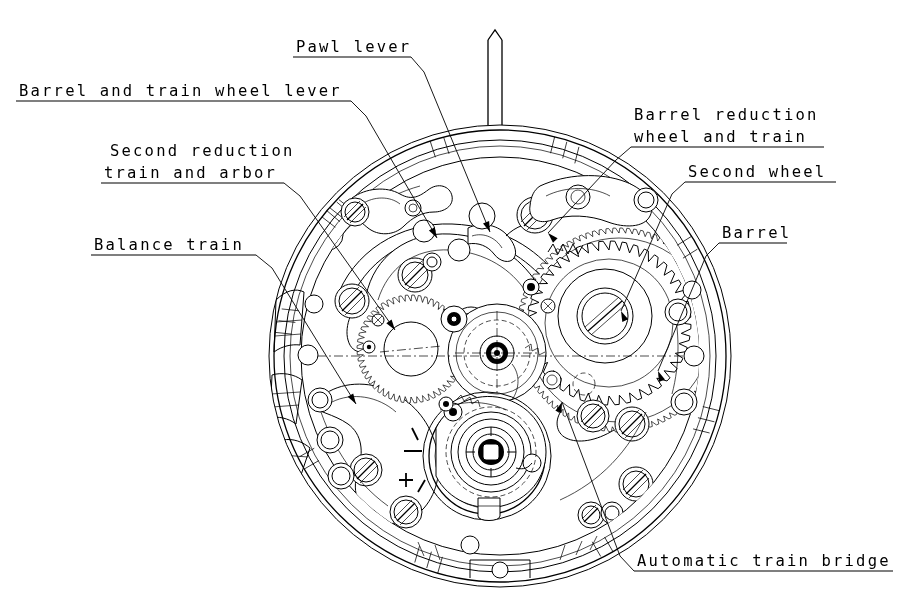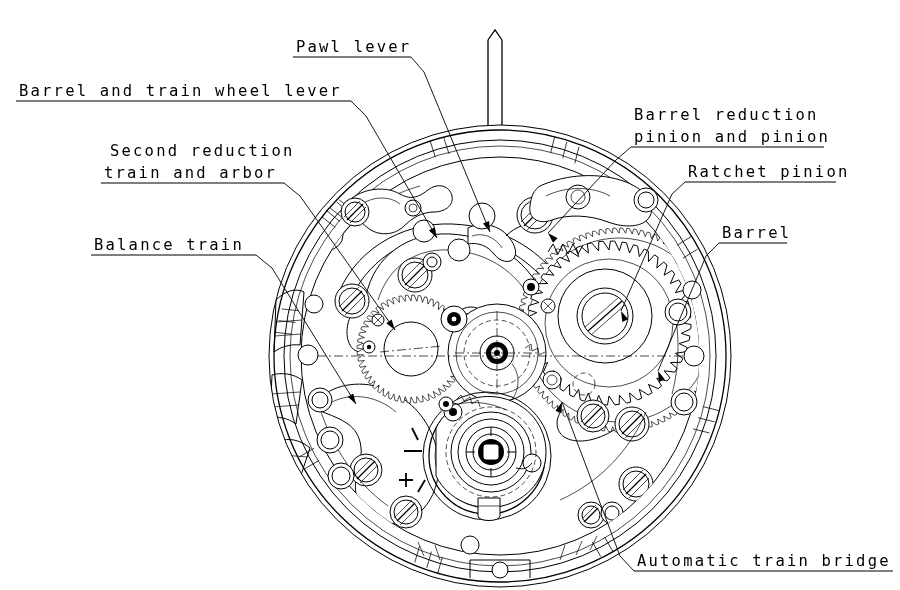--- a/index.html
+++ b/index.html
@@ -492,18 +492,18 @@
 
   </svg>
 
   <div id="text-layer">
       <div class="lbl-html" style="position: absolute; left: 296px; top: 39px; font-family: &quot;DejaVu Sans Mono&quot;, monospace; font-size: 15.5px; letter-spacing: 2.2px; color: rgb(0, 0, 0); white-space: pre; line-height: 16px;">Pawl lever</div>
       <div class="lbl-html" style="position: absolute; left: 19px; top: 83px; font-family: &quot;DejaVu Sans Mono&quot;, monospace; font-size: 15.5px; letter-spacing: 2.2px; color: rgb(0, 0, 0); white-space: pre; line-height: 16px;">Barrel and train wheel lever</div>
       <div class="lbl-html" style="position: absolute; left: 110px; top: 143px; font-family: &quot;DejaVu Sans Mono&quot;, monospace; font-size: 15.5px; letter-spacing: 2.2px; color: rgb(0, 0, 0); white-space: pre; line-height: 16px;">Second reduction</div>
       <div class="lbl-html" style="position: absolute; left: 104px; top: 165px; font-family: &quot;DejaVu Sans Mono&quot;, monospace; font-size: 15.5px; letter-spacing: 2.2px; color: rgb(0, 0, 0); white-space: pre; line-height: 16px;">train and arbor</div>
       <div class="lbl-html" style="position: absolute; left: 94px; top: 237px; font-family: &quot;DejaVu Sans Mono&quot;, monospace; font-size: 15.5px; letter-spacing: 2.2px; color: rgb(0, 0, 0); white-space: pre; line-height: 16px;">Balance train</div>
       <div class="lbl-html" style="position: absolute; left: 634px; top: 107px; font-family: &quot;DejaVu Sans Mono&quot;, monospace; font-size: 15.5px; letter-spacing: 2.2px; color: rgb(0, 0, 0); white-space: pre; line-height: 16px;">Barrel reduction</div>
-      <div class="lbl-html" style="position: absolute; left: 634px; top: 129px; font-family: &quot;DejaVu Sans Mono&quot;, monospace; font-size: 15.5px; letter-spacing: 2.2px; color: rgb(0, 0, 0); white-space: pre; line-height: 16px;">pinion and pinion</div>
-      <div class="lbl-html" style="position: absolute; left: 688px; top: 164px; font-family: &quot;DejaVu Sans Mono&quot;, monospace; font-size: 15.5px; letter-spacing: 2.2px; color: rgb(0, 0, 0); white-space: pre; line-height: 16px;">Ratchet pinion</div>
+      <div class="lbl-html" style="position: absolute; left: 634px; top: 129px; font-family: &quot;DejaVu Sans Mono&quot;, monospace; font-size: 15.5px; letter-spacing: 2.2px; color: rgb(0, 0, 0); white-space: pre; line-height: 16px;">wheel and train</div>
+      <div class="lbl-html" style="position: absolute; left: 688px; top: 164px; font-family: &quot;DejaVu Sans Mono&quot;, monospace; font-size: 15.5px; letter-spacing: 2.2px; color: rgb(0, 0, 0); white-space: pre; line-height: 16px;">Second wheel</div>
       <div class="lbl-html" style="position: absolute; left: 722px; top: 225px; font-family: &quot;DejaVu Sans Mono&quot;, monospace; font-size: 15.5px; letter-spacing: 2.2px; color: rgb(0, 0, 0); white-space: pre; line-height: 16px;">Barrel</div>
       <div class="lbl-html" style="position: absolute; left: 637px; top: 553px; font-family: &quot;DejaVu Sans Mono&quot;, monospace; font-size: 15.5px; letter-spacing: 2.2px; color: rgb(0, 0, 0); white-space: pre; line-height: 16px;">Automatic train bridge</div>
     </div>
 </div>
 
 </body></html>

